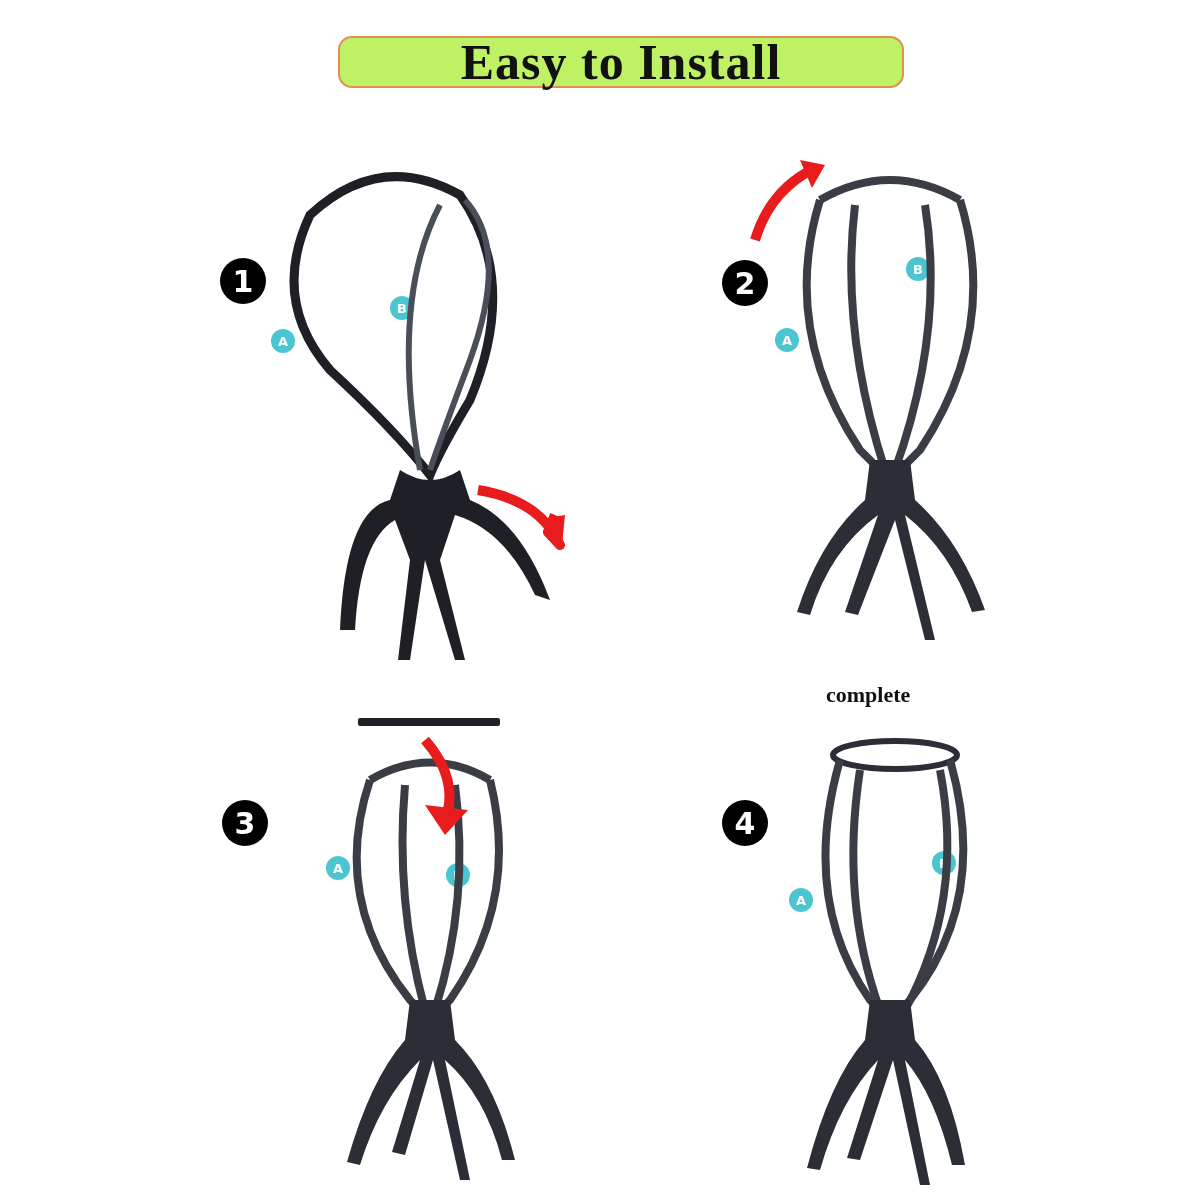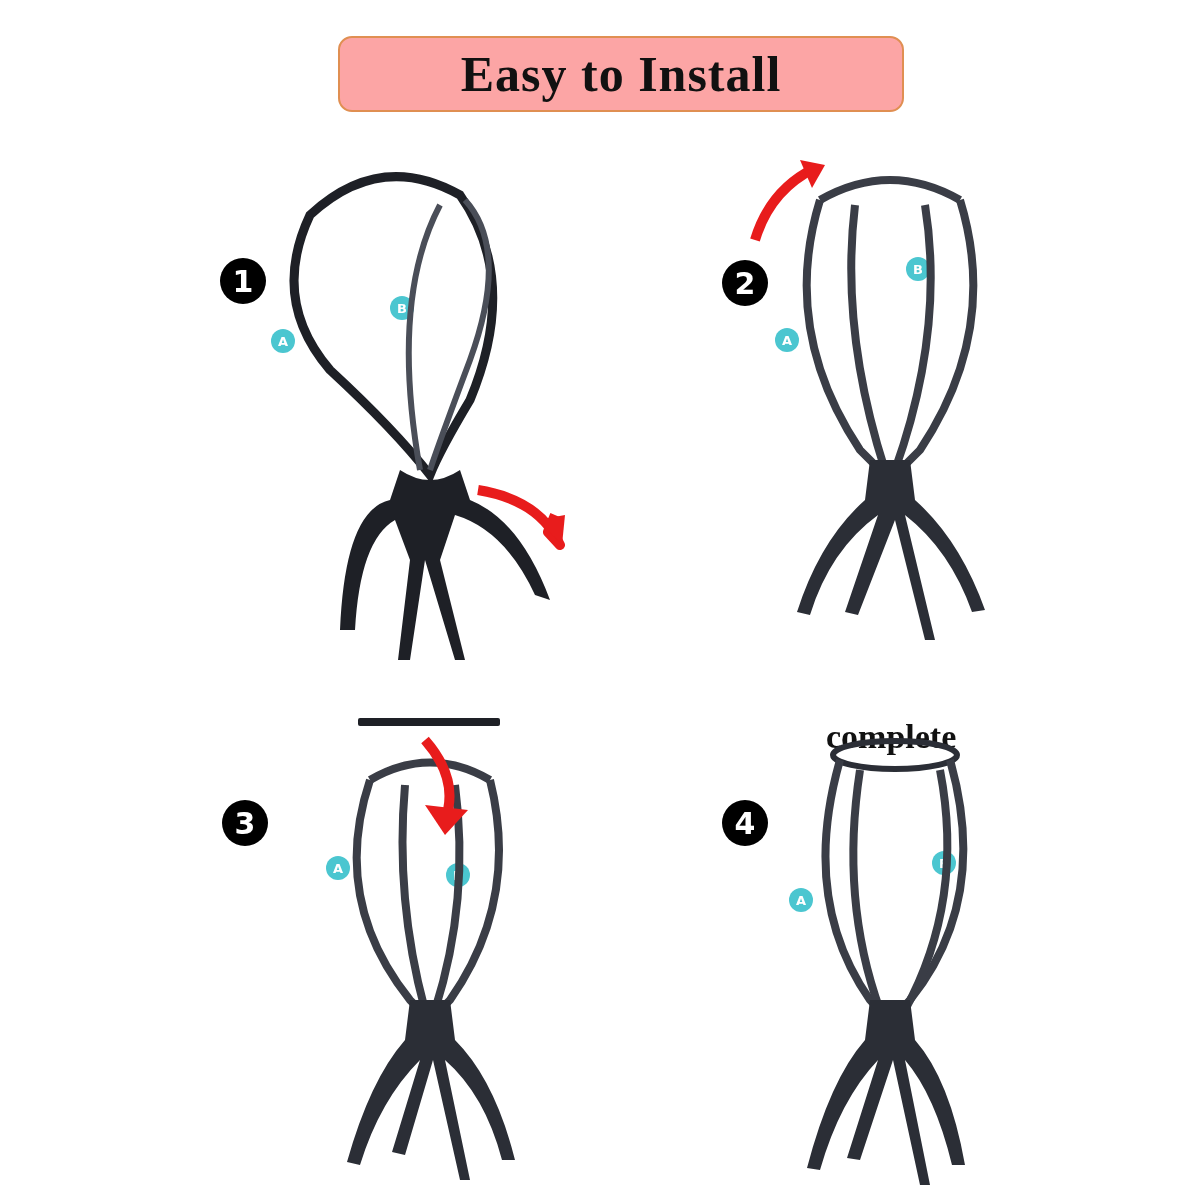--- a/index.html
+++ b/index.html
@@ -1,23 +1,23 @@
 <!DOCTYPE html>
 <html><head>
   <meta charset="utf-8">
   <style>
     html, body { margin: 0; padding: 0; background: #ffffff; }
     body { width: 1200px; height: 1200px; position: relative; overflow: hidden; font-family: "DejaVu Serif", serif; }
     .title-banner {
-      position: absolute; left: 338px; top: 36px; width: 566px; height: 76px;
-      background: #fca5a5; border: 2px solid #e08f52; border-radius: 14px;
+      position: absolute; left: 338px; top: 36px; width: 566px; height: 52px;
+      background: #bef264; border: 2px solid #e08f52; border-radius: 14px;
       box-sizing: border-box; display: flex; align-items: center; justify-content: center;
     }
     .title-text { font-family: "Liberation Serif", "DejaVu Serif", serif; font-weight: bold; font-size: 50px; color: #111; letter-spacing: 1px; }
-    .complete-label { position: absolute; left: 826px; top: 682px; font-family: "Liberation Serif", "DejaVu Serif", serif; font-weight: bold; font-size: 34px; color: #111; margin-top: 36px; }
+    .complete-label { position: absolute; left: 826px; top: 682px; font-family: "Liberation Serif", "DejaVu Serif", serif; font-weight: bold; font-size: 22px; color: #111; }
     .step-badge {
       position: absolute; width: 46px; height: 46px; border-radius: 50%; background: #000;
       color: #fff; display: flex; align-items: center; justify-content: center;
       font-family: "DejaVu Sans", sans-serif; font-weight: bold; font-size: 30px;
     }
     .part-label {
       position: absolute; width: 24px; height: 24px; border-radius: 50%; background: #4bc6d0;
       color: #fff; display: flex; align-items: center; justify-content: center;
       font-family: "DejaVu Sans", sans-serif; font-weight: bold; font-size: 13px;
     }

